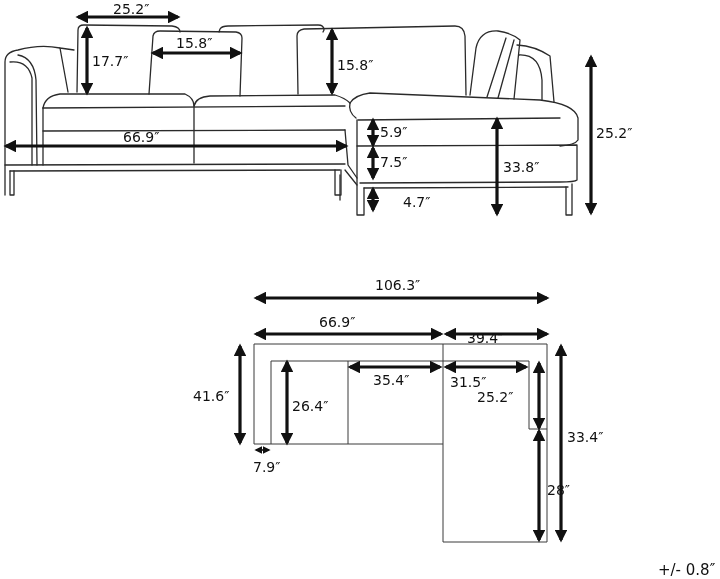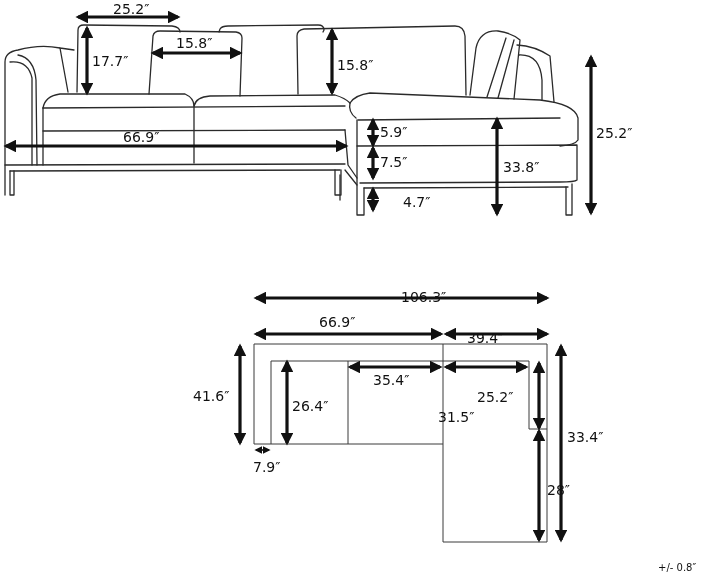--- a/index.html
+++ b/index.html
@@ -116,25 +116,25 @@
 <div class="lbl" style="left:92px;top:54px;">17.7″</div>
 <div class="lbl" style="left:176px;top:36px;">15.8″</div>
 <div class="lbl" style="left:337px;top:58px;">15.8″</div>
 <div class="lbl" style="left:123px;top:130px;">66.9″</div>
 <div class="lbl" style="left:380px;top:125px;">5.9″</div>
 <div class="lbl" style="left:380px;top:155px;">7.5″</div>
 <div class="lbl" style="left:503px;top:160px;">33.8″</div>
 <div class="lbl" style="left:380px;top:195px;margin-left:23px;">4.7″</div>
 <div class="lbl" style="left:596px;top:126px;">25.2″</div>
 
-<div class="lbl" style="left:375px;top:290px;margin-left:26px;">106.3″</div>
+<div class="lbl" style="left:375px;top:278px;">106.3″</div>
 <div class="lbl" style="left:319px;top:315px;">66.9″</div>
 <div class="lbl" style="left:467px;top:331px;">39.4″</div>
 <div class="lbl" style="left:193px;top:389px;">41.6″</div>
 <div class="lbl" style="left:292px;top:399px;">26.4″</div>
 <div class="lbl" style="left:373px;top:373px;">35.4″</div>
-<div class="lbl" style="left:438px;top:375px;margin-top:35px;">31.5″</div>
+<div class="lbl" style="left:450px;top:375px;">31.5″</div>
 <div class="lbl" style="left:477px;top:390px;">25.2″</div>
 <div class="lbl" style="left:253px;top:460px;">7.9″</div>
 <div class="lbl" style="left:507px;top:483px;margin-left:40px;">28″</div>
 <div class="lbl" style="left:567px;top:430px;">33.4″</div>
 
-<div class="lbl" style="left:658px;top:563px;font-size:10px;">+/- 0.8″</div>
+<div class="lbl" style="left:658px;top:563px;font-size:15px;">+/- 0.8″</div>
 
 </body></html>

